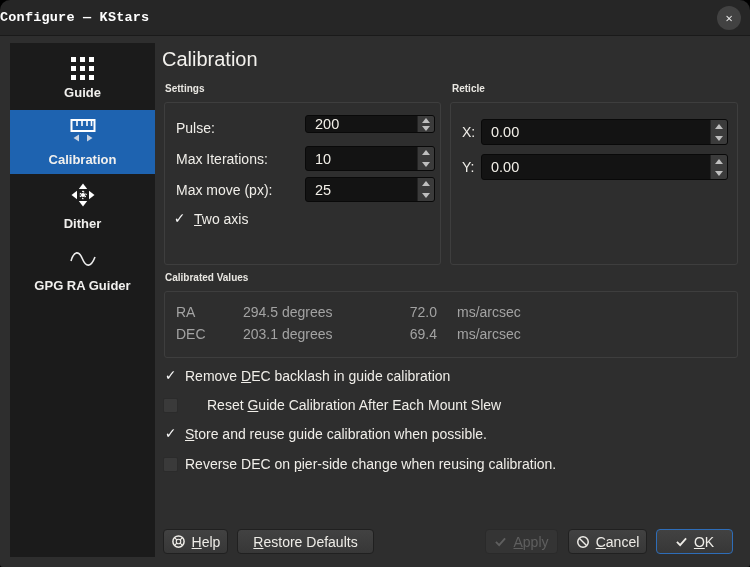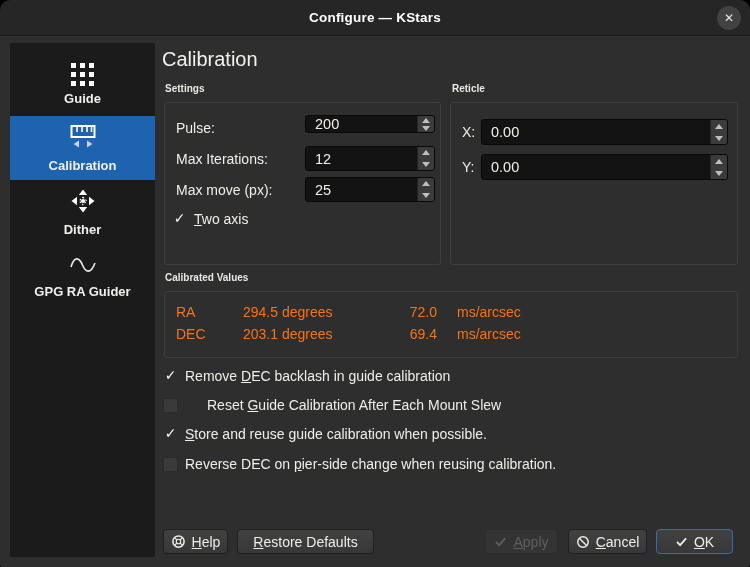--- a/index.html
+++ b/index.html
@@ -4,30 +4,30 @@
 <style>
   html,body{margin:0;padding:0;background:#000;}
   *{box-sizing:border-box;}
   body{font-family:"Liberation Sans","DejaVu Sans",sans-serif;}
   .window{position:relative;width:750px;height:567px;background:#2e2e2e;
           border-radius:10px 10px 3px 3px;overflow:hidden;
           box-shadow:inset 0 0 0 1px #0a0a0a;}
   
   .titlebar{position:absolute;left:0;top:0;right:0;height:36px;background:#262626;
             border-bottom:1px solid #1a1a1a;border-radius:10px 10px 0 0;
-            display:flex;align-items:center;justify-content:center;}
+            display:flex;align-items:center;font-family:Liberation Mono, monospace;}
   .title{font-weight:700;font-size:13.5px;color:#ffffff;letter-spacing:.2px;}
   .close{position:absolute;right:9px;top:6px;width:24px;height:24px;border-radius:50%;
          background:#424242;color:#e8e8e8;display:flex;align-items:center;justify-content:center;
          font-size:12px;cursor:default;}
   
   .dlgbody{position:absolute;left:0;top:36px;right:0;bottom:0;background:#2e2e2e;}
   
   .sidebar{position:absolute;left:10px;top:7px;width:145px;bottom:10px;background:#1b1b1b;
-           padding-top:9px;}
+           padding-top:3px;}
   .side-item{height:64px;display:flex;flex-direction:column;align-items:center;
              justify-content:center;gap:5px;color:#f1f0ee;font-weight:700;font-size:13px;}
   .side-item[selected="true"]{background:#1e63b0;}
   .grid-icon{display:grid;grid-template-columns:repeat(3,5px);grid-gap:4px;}
   .grid-icon i{width:5px;height:5px;background:#ffffff;display:block;}
   
   .heading{position:absolute;left:162px;top:12px;font-size:20px;color:#f3f1ed;}
   .group-title{position:absolute;font-weight:700;font-size:10px;color:#e9e7e2;}
   .frame{position:absolute;border:1px solid #3e3e3e;border-radius:3px;}
   .flabel{position:absolute;color:#f0eee9;font-size:14px;display:flex;align-items:center;height:25px;}
@@ -42,21 +42,21 @@
   .checkrow{position:absolute;display:flex;align-items:center;gap:7px;height:18px;}
   .cb{width:15px;height:15px;border-radius:2px;background:#3a3a3a;border:1px solid #2b2b2b;
       display:flex;align-items:center;justify-content:center;flex:none;}
   .checkrow[checked="true"] .cb{background:transparent;border-color:transparent;}
   .cb .tick{color:#f7f7f7;font-size:14px;font-weight:700;line-height:1;visibility:hidden;transform:translateY(-1px);}
   .checkrow[checked="true"] .cb .tick{visibility:visible;}
   .checkrow[disabled="true"] .cb{background:#333333;border-color:#2a2a2a;}
   .opt-label{color:#f0eee9;font-size:14px;white-space:nowrap;}
   .checkrow[disabled="true"] .opt-label{color:#6c6c6c;}
   
-  .cal-row{position:absolute;left:164px;width:574px;height:20px;color:#f97316;font-size:14px;}
+  .cal-row{position:absolute;left:164px;width:574px;height:20px;color:#a3a3a3;font-size:14px;}
   .cal-row span{position:absolute;top:0;}
   .cal-axis{left:12px;}
   .cal-angle{left:79px;}
   .cal-rate{left:213px;width:60px;text-align:right;}
   .cal-unit{left:293px;}
   
   .btn{position:absolute;top:493px;height:25px;background:linear-gradient(#424242,#373737);
        border:1px solid #202020;border-radius:4px;color:#eeece7;font-size:14px;
        display:flex;align-items:center;justify-content:center;gap:6px;}
   .btn svg{flex:none;}
@@ -140,21 +140,21 @@
             <i class="arr-up"></i>
           </div>
         <div class="sbtn">
             <i class="arr-dn"></i>
           </div>
       </div>
     </div>
 
     <div class="flabel" style="left:176px;top:110px;text-align:right;">Max Iterations:</div>
     <div class="spin" style="left:305px;top:110px;width:130px;height:25px;">
-      <div class="val">12</div>
+      <div class="val">10</div>
       <div class="btns">
         <div class="sbtn">
             <i class="arr-up"></i>
           </div>
         <div class="sbtn">
             <i class="arr-dn"></i>
           </div>
       </div>
     </div>
 

